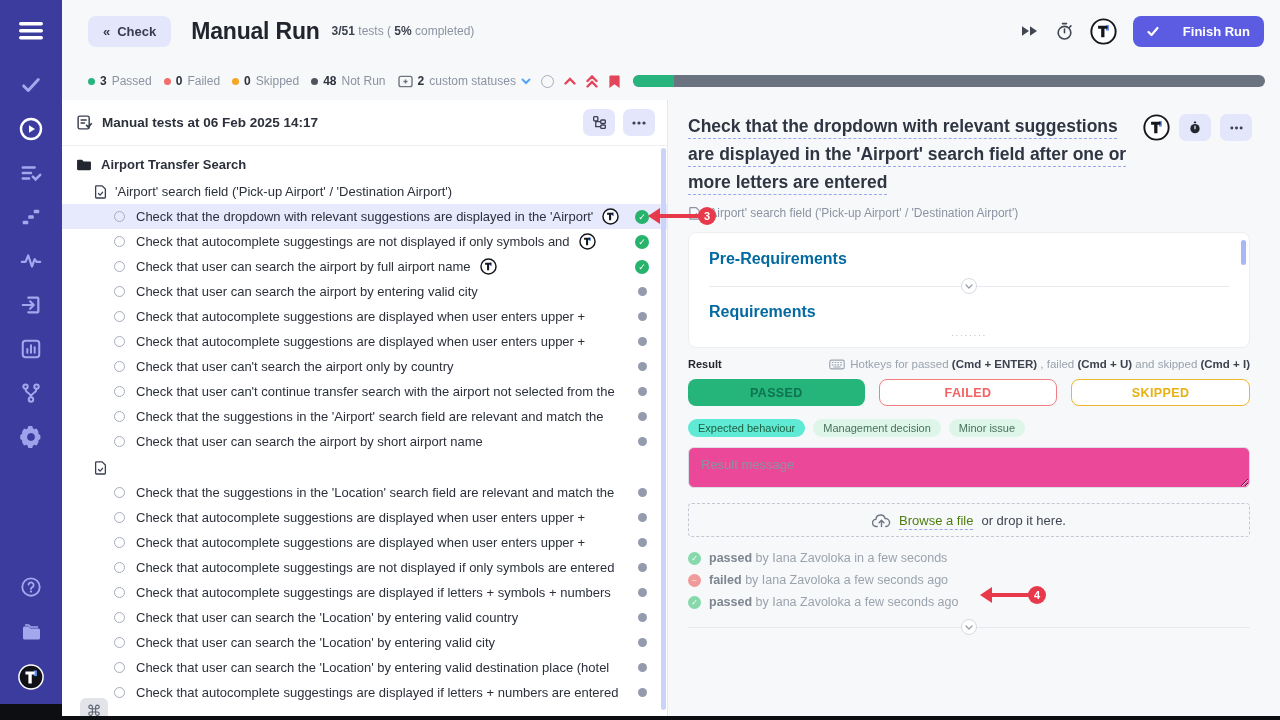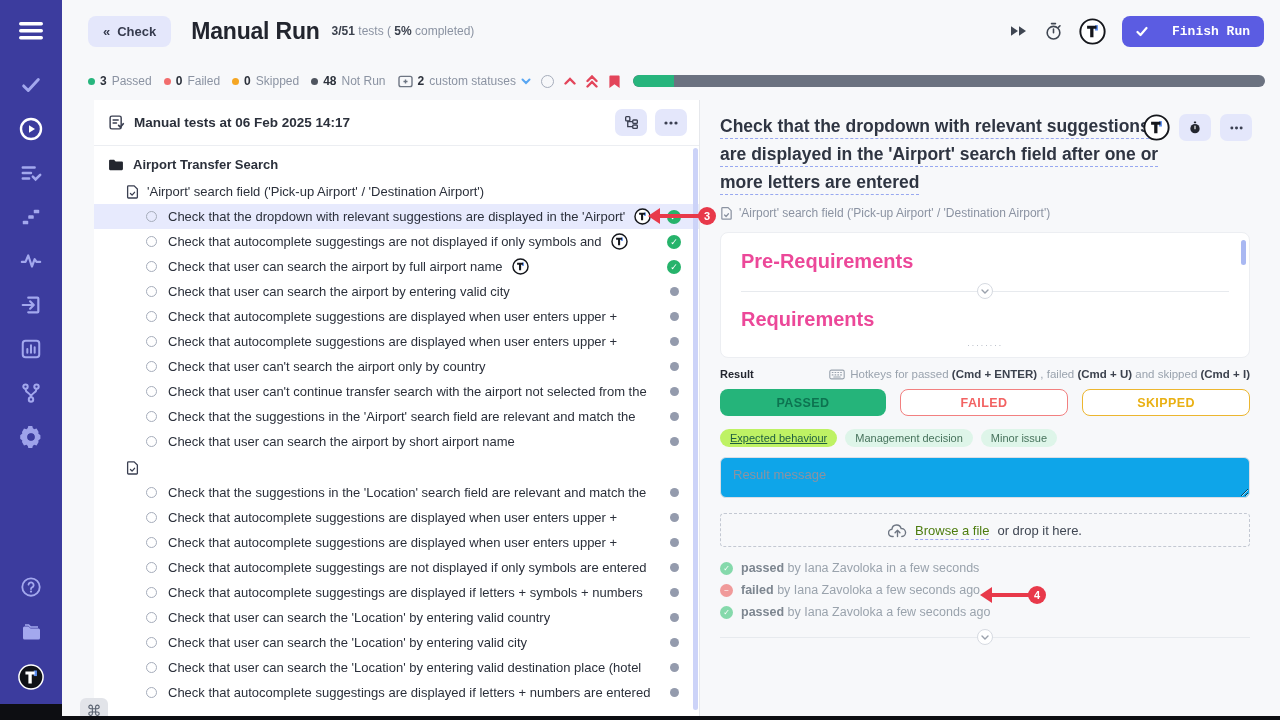--- a/index.html
+++ b/index.html
@@ -16,36 +16,36 @@
   .sb-black { position:absolute; bottom:0; left:0; width:62px; height:16px; background:#0d0e12; }
 
   
   .header { position:absolute; left:62px; top:0; right:0; height:62px; display:flex; align-items:center; padding:0 16px; background:#f7f8fa; }
   .btn-runs { display:flex; align-items:center; gap:7px; background:#e4e7fb; border:none; border-radius:8px; padding:8px 15px; font-size:13px; font-weight:700; color:#363b4e; cursor:pointer; margin-left:10px; }
   .h-title { font-size:23px; font-weight:800; color:#22252e; margin-left:20px; letter-spacing:-0.2px; }
   .h-count { margin-left:12px; font-size:12px; color:#8b93a2; }
   .h-count b { color:#3c424e; }
   .h-right { margin-left:auto; display:flex; align-items:center; gap:16px; }
   .ic-dark { color:#3f4652; cursor:pointer; }
-  .btn-finish { display:flex; align-items:center; gap:24px; background:#5b5ce2; color:#fff; border:none; border-radius:8px; padding:8px 14px; font-size:13px; font-weight:700; cursor:pointer;font-family:Liberation Mono, monospace; }
+  .btn-finish { display:flex; align-items:center; gap:24px; background:#5b5ce2; color:#fff; border:none; border-radius:8px; padding:8px 14px; font-size:13px; font-weight:700; cursor:pointer; }
 
   
   .statusrow { position:absolute; left:62px; top:62px; right:0; height:38px; display:flex; align-items:center; padding-left:26px; background:#f7f8fa; font-size:12px; }
   .st-item { display:flex; align-items:center; gap:5px; margin-right:12px; }
   .st-dot { width:7px; height:7px; border-radius:50%; }
   .st-count { font-weight:700; color:#2c313b; }
   .st-label { color:#8b93a2; }
   .st-sep { display:flex; align-items:center; gap:5px; margin-right:10px; cursor:pointer; }
   .st-mini { display:flex; align-items:center; gap:10px; margin-right:12px; }
   .ring { width:13px; height:13px; border:1.5px solid #a6adbb; border-radius:50%; cursor:pointer; }
   .progress { flex:1; height:12px; background:#6b7280; border-radius:6px; margin-right:15px; overflow:hidden; }
   .progress-fill { height:100%; background:#27b57d; border-radius:6px 0 0 6px; }
 
   
-  .content { position:absolute; left:62px; top:100px; right:0; bottom:0; display:flex;margin-left:32px; }
+  .content { position:absolute; left:62px; top:100px; right:0; bottom:0; display:flex; }
 
   
   .lpanel { width:606px; background:#fff; border-right:1px solid #e6e8ec; position:relative; overflow:hidden; }
   .lp-head { height:46px; display:flex; align-items:center; padding:0 12px 0 14px; border-bottom:1px solid #eceef2; }
   .lp-title { font-size:13.5px; font-weight:700; color:#2b303b; margin-left:9px; }
   .lp-btns { margin-left:auto; display:flex; gap:8px; }
   .sq-btn { width:32px; height:27px; background:#e4e7fb; border:none; border-radius:7px; display:flex; align-items:center; justify-content:center; color:#3a3f51; cursor:pointer; font-weight:700; }
   .lp-scroll { position:absolute; right:1px; top:48px; bottom:10px; width:5px; background:#ccd3f8; border-radius:3px; }
   .tree { padding-top:4px; }
   .row { display:flex; align-items:center; font-size:13px; color:#2b303b; cursor:pointer; }
@@ -59,39 +59,39 @@
   .t-spacer { flex:1 1 0; min-width:4px; }
   .st-pass { width:14px; height:14px; border-radius:50%; background:#26b36b; color:#fff; font-size:9px; display:flex; align-items:center; justify-content:center; flex:0 0 auto; }
   .st-none { width:9px; height:9px; border-radius:50%; background:#949bad; flex:0 0 auto; margin-right:2px; }
 
   
   .rpanel { flex:1; background:#f7f8fa; padding:12px 30px 0 20px; position:relative; }
   .d-title { width:452px; font-size:17.5px; line-height:28px; font-weight:700; color:#2f3542; text-decoration:underline dashed #98a8f0 1px; text-underline-offset:6px; }
   .d-icons { position:absolute; top:14px; right:28px; display:flex; align-items:center; gap:9px; }
   .d-crumb { display:flex; align-items:center; gap:6px; margin-top:10px; font-size:12px; color:#8b93a2; }
   .card { margin-top:12px; background:#fff; border:1px solid #eceef2; border-radius:8px; padding:17px 20px 8px 20px; position:relative; }
-  .card h3 { font-size:20px; font-weight:700; color:#ec4899; }
+  .card h3 { font-size:16px; font-weight:700; color:#0369a1; }
   .c-div { position:relative; height:1px; background:#e7eaee; margin:18px 0 16px 0; }
   .c-knob { position:absolute; left:50%; top:-8px; transform:translateX(-50%); width:16px; height:16px; background:#fff; border:1px solid #d6dae1; border-radius:50%; display:flex; align-items:center; justify-content:center; color:#9aa1ac; cursor:pointer; }
   .c-scroll { position:absolute; right:3px; top:7px; width:5px; height:25px; background:#a9b8f2; border-radius:3px; }
   .drag-dots { text-align:center; color:#b4bac4; font-size:9px; letter-spacing:2px; line-height:8px; margin-top:10px; user-select:none; }
   .res-head { display:flex; align-items:center; margin-top:10px; }
   .res-title { font-size:11px; font-weight:800; color:#23262f; }
   .hotkeys { margin-left:auto; display:flex; align-items:center; gap:5px; font-size:11.5px; color:#9aa3ae; }
   .hotkeys b { color:#3c424e; }
   .res-btns { display:flex; gap:14px; margin-top:9px; }
   .res-btn { flex:1; height:27px; border-radius:8px; font-size:12.5px; font-weight:700; letter-spacing:0.4px; cursor:pointer; font-family:inherit; }
   .res-btn.passed { background:#25b47a; border:none; color:#0d7350; }
   .res-btn.failed { background:#fff; border:1.5px solid #f28080; color:#f26262; }
   .res-btn.skipped { background:#fff; border:1.5px solid #ecb62f; color:#e9b013; }
   .tags { display:flex; gap:8px; margin-top:13px; }
   .tag { font-size:11px; padding:3px 10px; border-radius:10px; cursor:pointer; }
-  .tag.strong { background:#bef264; color:#1e5e40;text-decoration:underline; }
+  .tag.strong { background:#5eead4; color:#1e5e40; }
   .tag.light { background:#def5e9; color:#47735c; }
-  .msg { width:100%; height:41px; margin-top:10px; border:1px solid #dadee5; border-radius:6px; background:#0ea5e9; padding:9px 12px; font-size:13px; font-family:inherit; color:#2f3542; resize:vertical; }
+  .msg { width:100%; height:41px; margin-top:10px; border:1px solid #dadee5; border-radius:6px; background:#ec4899; padding:9px 12px; font-size:13px; font-family:inherit; color:#2f3542; resize:vertical; }
   .msg::placeholder { color:#8b93a2; }
   .upload { margin-top:11px; border:1.5px dashed #c3c8d2; border-radius:4px; height:34px; display:flex; align-items:center; justify-content:center; gap:8px; font-size:13px; color:#3f4652; cursor:pointer; }
   .upload a { color:#4d7c0f; text-decoration:underline dashed #9da5f0 1px; text-underline-offset:4px; }
   .history { margin-top:10px; }
   .h-row { display:flex; align-items:center; gap:8px; height:22px; font-size:12.5px; color:#9aa3ad; }
   .h-word { font-weight:700; color:#7d8690; }
   .h-ic { width:13px; height:13px; border-radius:50%; color:#fff; font-size:8px; display:flex; align-items:center; justify-content:center; }
   .h-ic.passed { background:#85d9ab; }
   .h-ic.failed { background:#f09a9a; }
   .r-div { position:relative; height:1px; background:#e7eaee; margin-top:14px; }

